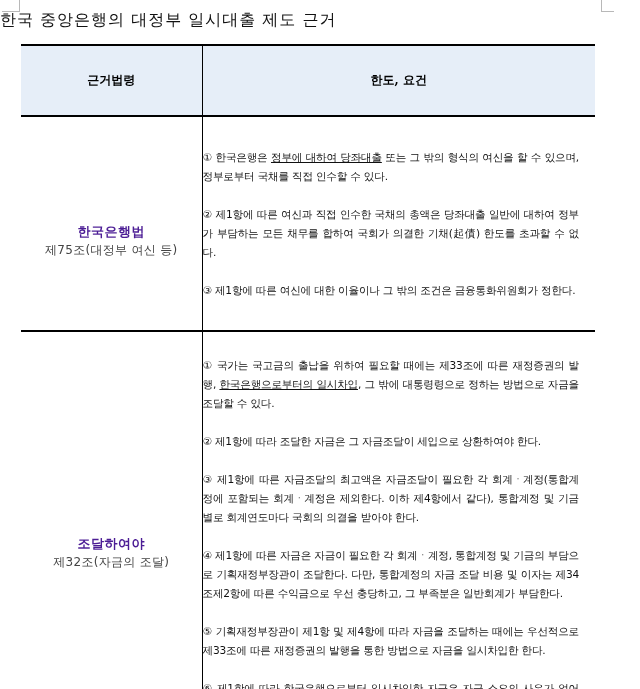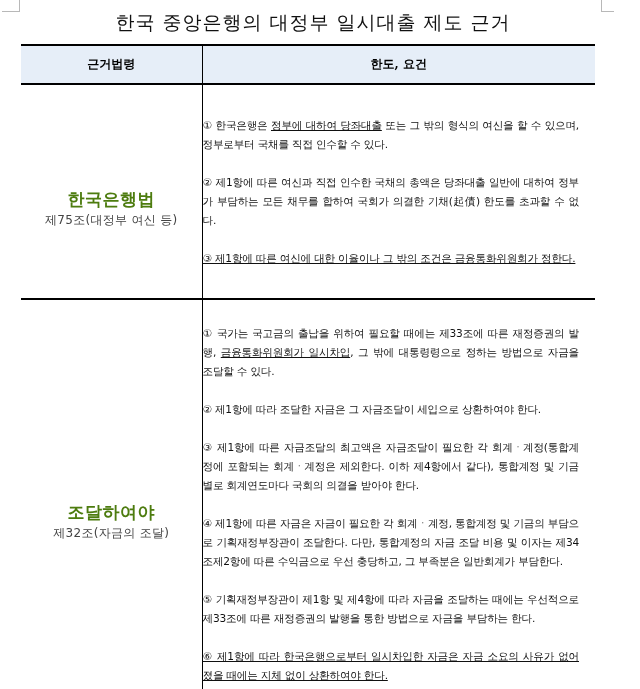--- a/index.html
+++ b/index.html
@@ -9,52 +9,52 @@
     }
     .corner-tl {
       position: absolute; left: 2px; top: 0; width: 17px; height: 11px;
       border-right: 1px solid #b8b8b8; border-bottom: 1px solid #b8b8b8;
     }
     .corner-tr {
       position: absolute; left: 601px; top: 0; width: 12px; height: 11px;
       border-left: 1px solid #b8b8b8; border-bottom: 1px solid #b8b8b8;
     }
     .doc-title {
-      position: absolute; left: 0; top: 10px; width: 626px; text-align: center;
-      font-family: "DejaVu Serif", serif; font-size: 19px; letter-spacing: 1px;
+      position: absolute; left: 0; top: 10px; width: 626px; text-align: left;
+      font-family: "DejaVu Serif", serif; font-size: 16px; letter-spacing: 1px;
       color: #111;
     }
     table.grid {
       position: absolute; left: 21px; top: 44px; width: 574px;
       border-collapse: collapse; table-layout: fixed;
     }
     table.grid col.c1 { width: 181px; }
     table.grid col.c2 { width: 393px; }
     table.grid th {
       background: #e6eef8; height: 37px; font-size: 12px; font-weight: bold;
       border-top: 2px solid #000; border-bottom: 2px solid #000;
-      font-family: "DejaVu Serif", serif; text-align: center; padding: 0;
+      font-family: "DejaVu Serif", serif; text-align: center; padding: 16px;
     }
     table.grid th.h1 { border-right: 1px solid #000; }
     table.grid td {
       vertical-align: middle; padding: 0;
       border-bottom: 2px solid #000;
     }
     table.grid td.law { border-right: 1px solid #000; text-align: center; }
     .law-name {
-      font-family: "DejaVu Serif", serif; font-weight: bold; font-size: 17px;
-      color: #4d7c0f; letter-spacing: 0.5px; margin-top: 34px;
+      font-family: "DejaVu Serif", serif; font-weight: bold; font-size: 13px;
+      color: #4c1d95; letter-spacing: 0.5px; margin-top: 34px;
     }
     .law-article { font-size: 12px; color: #444; margin-top: 1px; letter-spacing: 0.3px; text-align: center; }
     td.body-cell { padding: 12px 10px 12px 6px; }
     .clause {
       font-size: 10.6px; line-height: 19px; color: #111; text-align: justify;
       letter-spacing: -0.2px; margin: 0 16px 19px 0; white-space: normal;
     }
-    .clause:last-child { margin-bottom: 0; text-decoration: underline; }
+    .clause:last-child { margin-bottom: 0; }
     .u { text-decoration: underline; }
   </style>
 </head>
 <body>
 
 <div class="corner-tl"></div>
 <div class="corner-tr"></div>
 
 <div class="doc-title">한국 중앙은행의 대정부 일시대출 제도 근거</div>
 
@@ -80,22 +80,22 @@
         <p class="clause"><span>② 제1항에 따른 여신과 직접 인수한 국채의 총액은 당좌대출 일반에 대하여 정부가 부담하는 모든 채무를 합하여 국회가 의결한 기채(起債) 한도를 초과할 수 없다.</span></p>
         <p class="clause"><span>③ 제1항에 따른 여신에 대한 이율이나 그 밖의 조건은 금융통화위원회가 정한다.</span></p>
       </td>
     </tr>
     <tr style="height:410px;">
       <td class="law">
         <div class="law-name">조달하여야</div>
         <div class="law-article">제32조(자금의 조달)</div>
       </td>
       <td class="body-cell">
-        <p class="clause"><span>① 국가는 국고금의 출납을 위하여 필요할 때에는 제33조에 따른 재정증권의 발행, </span><span class="u">금융통화위원회가 일시차입</span><span>, 그 밖에 대통령령으로 정하는 방법으로 자금을 조달할 수 있다.</span></p>
+        <p class="clause"><span>① 국가는 국고금의 출납을 위하여 필요할 때에는 제33조에 따른 재정증권의 발행, </span><span class="u">한국은행으로부터의 일시차입</span><span>, 그 밖에 대통령령으로 정하는 방법으로 자금을 조달할 수 있다.</span></p>
         <p class="clause"><span>② 제1항에 따라 조달한 자금은 그 자금조달이 세입으로 상환하여야 한다.</span></p>
         <p class="clause"><span>③ 제1항에 따른 자금조달의 최고액은 자금조달이 필요한 각 회계ㆍ계정(통합계정에 포함되는 회계ㆍ계정은 제외한다. 이하 제4항에서 같다), 통합계정 및 기금별로 회계연도마다 국회의 의결을 받아야 한다.</span></p>
         <p class="clause"><span>④ 제1항에 따른 자금은 자금이 필요한 각 회계ㆍ계정, 통합계정 및 기금의 부담으로 기획재정부장관이 조달한다. 다만, 통합계정의 자금 조달 비용 및 이자는 제34조제2항에 따른 수익금으로 우선 충당하고, 그 부족분은 일반회계가 부담한다.</span></p>
-        <p class="clause"><span>⑤ 기획재정부장관이 제1항 및 제4항에 따라 자금을 조달하는 때에는 우선적으로 제33조에 따른 재정증권의 발행을 통한 방법으로 자금을 부담하는 한다.</span></p>
+        <p class="clause"><span>⑤ 기획재정부장관이 제1항 및 제4항에 따라 자금을 조달하는 때에는 우선적으로 제33조에 따른 재정증권의 발행을 통한 방법으로 자금을 일시차입한 한다.</span></p>
         <p class="clause"><span>⑥ 제1항에 따라 한국은행으로부터 일시차입한 자금은 자금 소요의 사유가 없어졌을 때에는 지체 없이 상환하여야 한다.</span></p>
       </td>
     </tr>
   </tbody>
 </table>
 
 </body></html>

